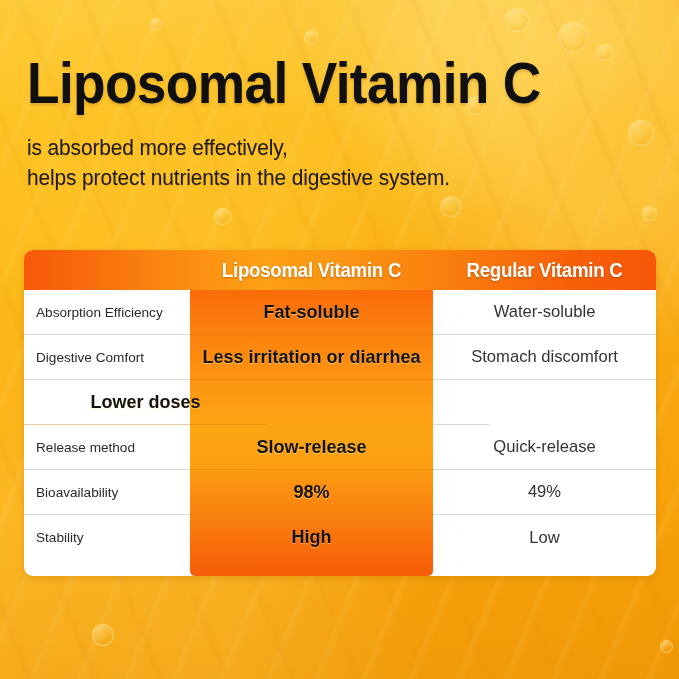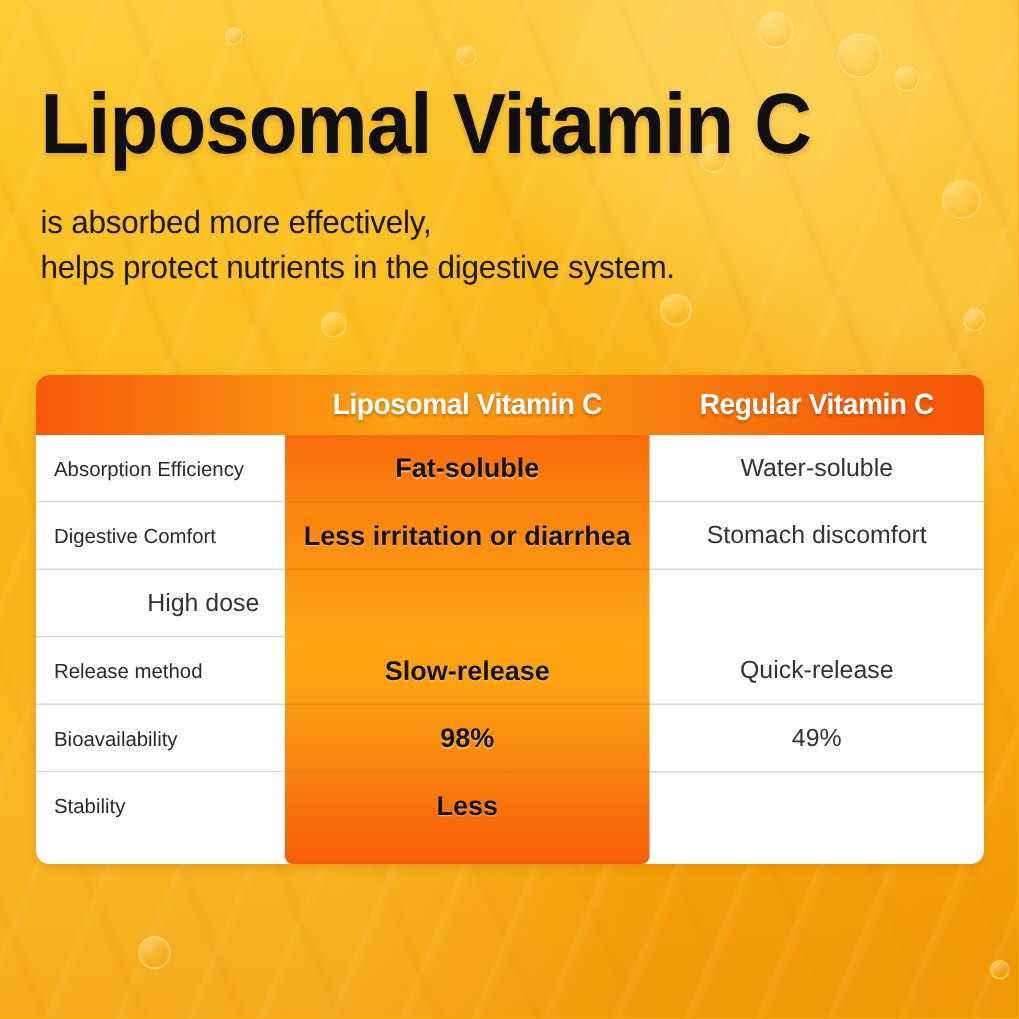--- a/index.html
+++ b/index.html
@@ -255,30 +255,32 @@
         <div class="cell c-label">Absorption Efficiency</div>
         <div class="cell c-liposo">Fat-soluble</div>
         <div class="cell c-reg">Water-soluble</div>
       </div>
       <div class="trow brow">
         <div class="cell c-label">Digestive Comfort</div>
         <div class="cell c-liposo">Less irritation or diarrhea</div>
         <div class="cell c-reg">Stomach discomfort</div>
       </div>
       <div class="trow brow">
+        <div class="cell c-liposo">Lower doses</div>
         <div class="cell c-reg">High dose</div>
       </div>
       <div class="trow brow">
         <div class="cell c-label">Release method</div>
         <div class="cell c-liposo">Slow-release</div>
         <div class="cell c-reg">Quick-release</div>
       </div>
       <div class="trow brow">
         <div class="cell c-label">Bioavailability</div>
         <div class="cell c-liposo">98%</div>
         <div class="cell c-reg">49%</div>
       </div>
       <div class="trow brow">
         <div class="cell c-label">Stability</div>
-        <div class="cell c-liposo">Less</div>
+        <div class="cell c-liposo">High</div>
+        <div class="cell c-reg">Low</div>
       </div>
     </div>
 </div>
 
 </body></html>

